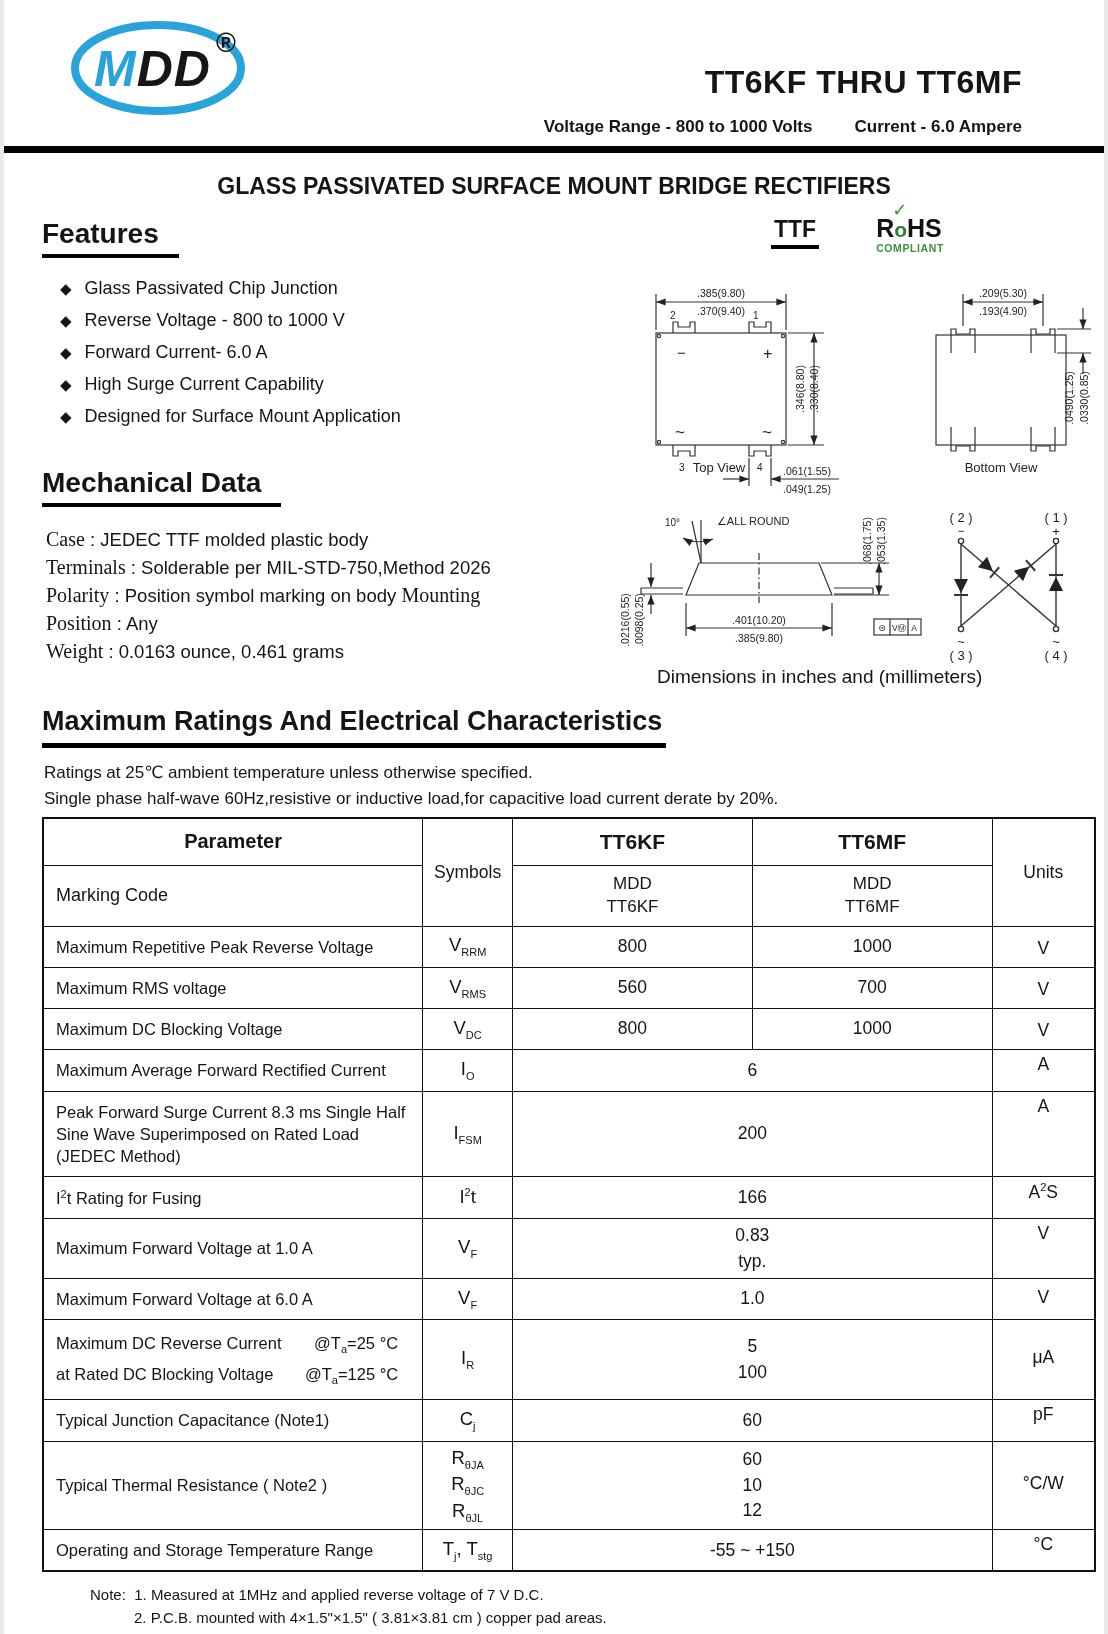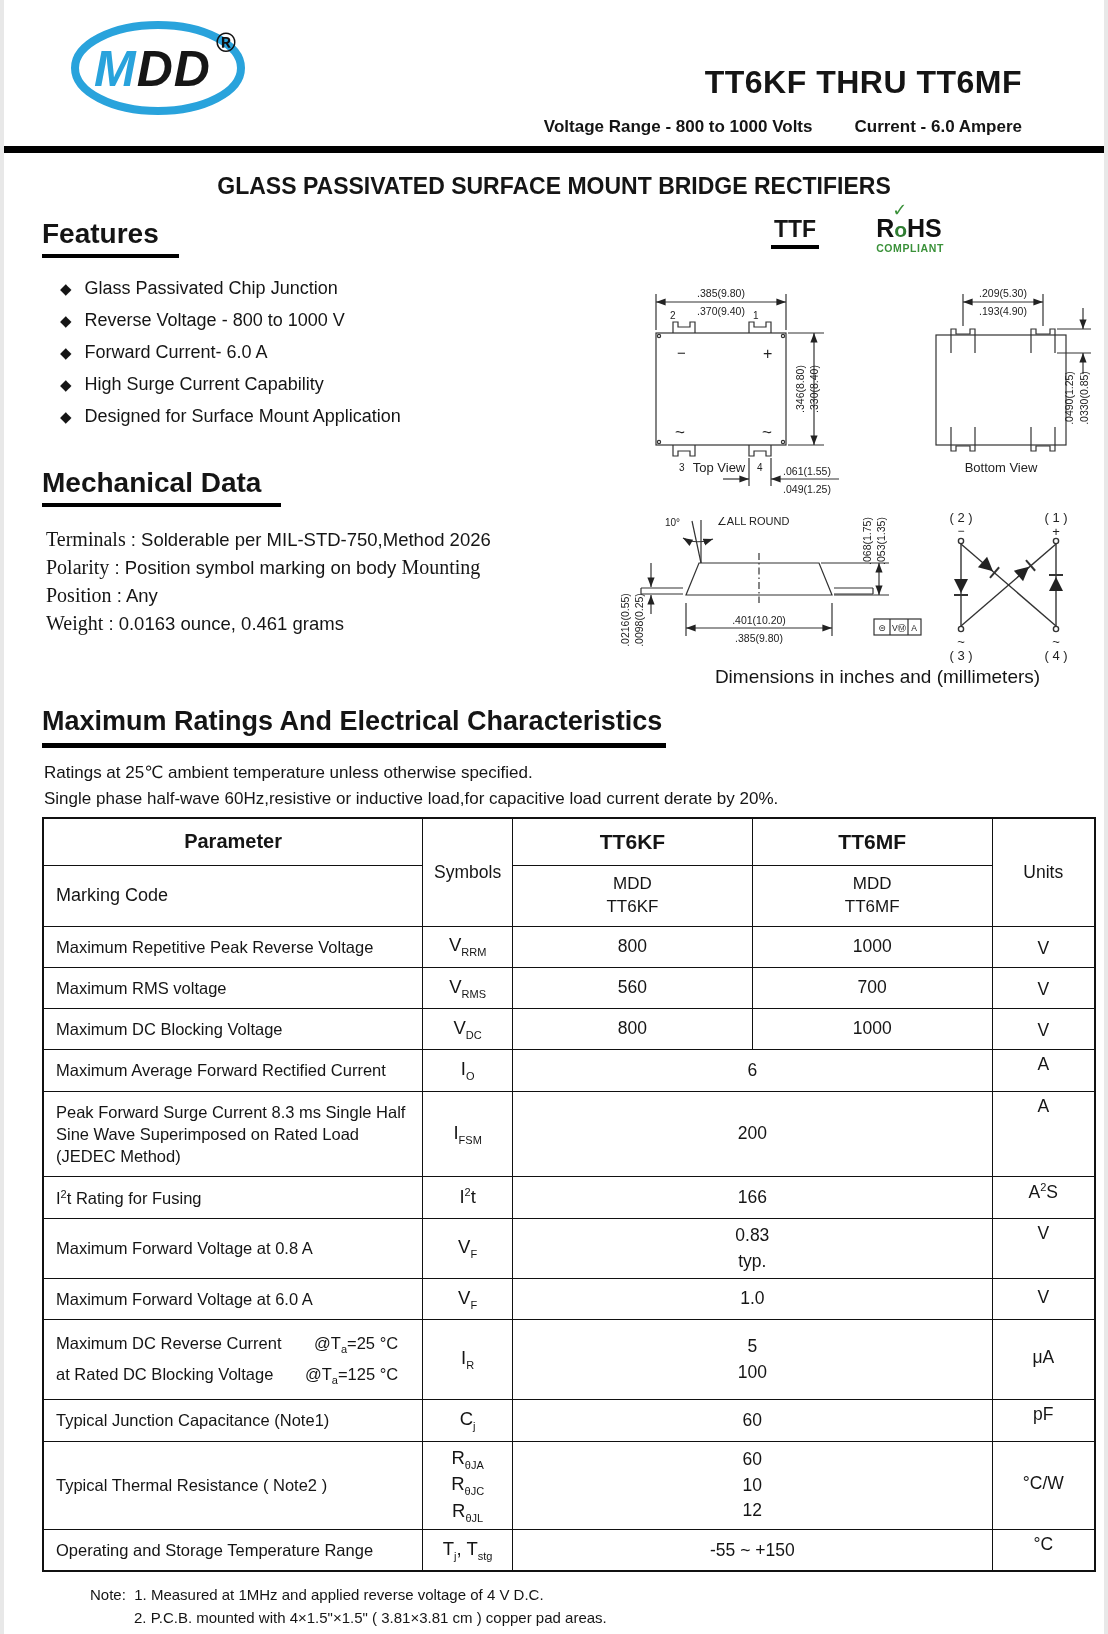--- a/index.html
+++ b/index.html
@@ -32,21 +32,21 @@
   .right-top{display:flex;align-items:flex-start;margin:12px 0 0 150px;gap:57px;}
   .ttf{font-size:23px;font-weight:bold;border-bottom:4px solid #000;padding:0 3px 2px;}
   .rohs{line-height:1;}
   .rohs-row{display:flex;align-items:flex-end;font-weight:bold;font-size:25px;color:#111;}
   .o-wrap{position:relative;display:inline-block;}
   .rohs-o{color:#2f7d32;font-size:21px;font-weight:bold;}
   .rohs-chk{position:absolute;left:-2px;top:-15px;color:#3a9139;font-size:18px;font-weight:bold;}
   .compliant{color:#3a9139;font-size:10.5px;font-weight:bold;letter-spacing:.6px;margin-top:2px;}
   .draw-svg{display:block;margin-top:4px;}
   .draw-svg text{font-family:"Liberation Sans","DejaVu Sans",sans-serif;fill:#222;}
-  .dims-caption{font-size:19px;text-align:center;padding-left:36px;margin-top:0;}
+  .dims-caption{font-size:19px;padding-left:36px;margin-top:0;}
   
   .ratings{padding:0 8px 0 38px;margin-top:4px;}
   .sec-h2{font-size:27px;font-weight:bold;border-bottom:5px solid #000;display:inline-block;
           padding:0 4px 6px 0;margin:14px 0 0;}
   .intro{font-size:17px;margin:14px 0 2px 2px;}
   .intro div{margin:6px 0;}
   table.rt{border-collapse:collapse;margin-top:8px;border:2.5px solid #111;}
   table.rt th,table.rt td{border:1.5px solid #111;}
   th.h-param{font-size:20px;font-weight:bold;height:44px;}
   th.h-series{font-size:21px;font-weight:bold;}
@@ -116,20 +116,21 @@
           <li>
               <span class="diamond">◆</span>
               <span>Designed for Surface Mount Application</span>
             </li>
         </ul>
       </div>
 
       <div class="mech">
         <h2 class="sec-h">Mechanical Data</h2>
         <div class="mech-lines">
+          <div><span class="lbl">Case</span><span> : </span><span class="val">JEDEC TTF molded plastic body</span></div>
           <div><span class="lbl">Terminals</span><span> : </span><span class="val">Solderable per MIL-STD-750,Method 2026</span></div>
           <div><span class="lbl">Polarity</span><span> : </span><span class="val">Position symbol  marking on body </span><span class="tail">Mounting</span></div>
           <div><span class="lbl">Position</span><span> : </span><span class="val">Any</span></div>
           <div><span class="lbl">Weight</span><span> : </span><span class="val">0.0163 ounce, 0.461 grams</span></div>
         </div>
       </div>
     </div>
 
     <div class="col-right">
       <div class="right-top">
@@ -393,21 +394,21 @@
             <td class="sym">
               <div><span>I</span><sup>2</sup><span>t</span></div>
             </td>
             <td colspan="2" class="val">
               <div>166</div>
             </td>
             <td class="unit" style="vertical-align: top;"><span>A</span><sup>2</sup><span>S</span></td>
           </tr>
           <tr>
             <td class="param">
-              <div class="pline"><span><span>Maximum  Forward Voltage at 0.8 A</span></span></div>
+              <div class="pline"><span><span>Maximum  Forward Voltage at 1.0 A</span></span></div>
             </td>
             <td class="sym">
               <div><span>V</span><sub>F</sub></div>
             </td>
             <td colspan="2" class="val">
               <div>0.83</div>
               <div>typ.</div>
             </td>
             <td class="unit" style="vertical-align: top;"><span>V</span></td>
           </tr>
@@ -480,18 +481,18 @@
             </td>
             <td colspan="2" class="val">
               <div>-55 ~ +150</div>
             </td>
             <td class="unit" style="vertical-align: top;"><span>°C</span></td>
           </tr>
         </tbody>
     </table>
 
     <div class="notes">
-      <div><span>Note:</span>&nbsp; <span>1. Measured at 1MHz and applied reverse voltage of 4 V D.C.</span></div>
+      <div><span>Note:</span>&nbsp; <span>1. Measured at 1MHz and applied reverse voltage of 7 V D.C.</span></div>
       <div class="note2">2. P.C.B. mounted with 4×1.5"×1.5" ( 3.81×3.81 cm ) copper pad areas.</div>
     </div>
   </div>
 
 </div>
 
 </body></html>

